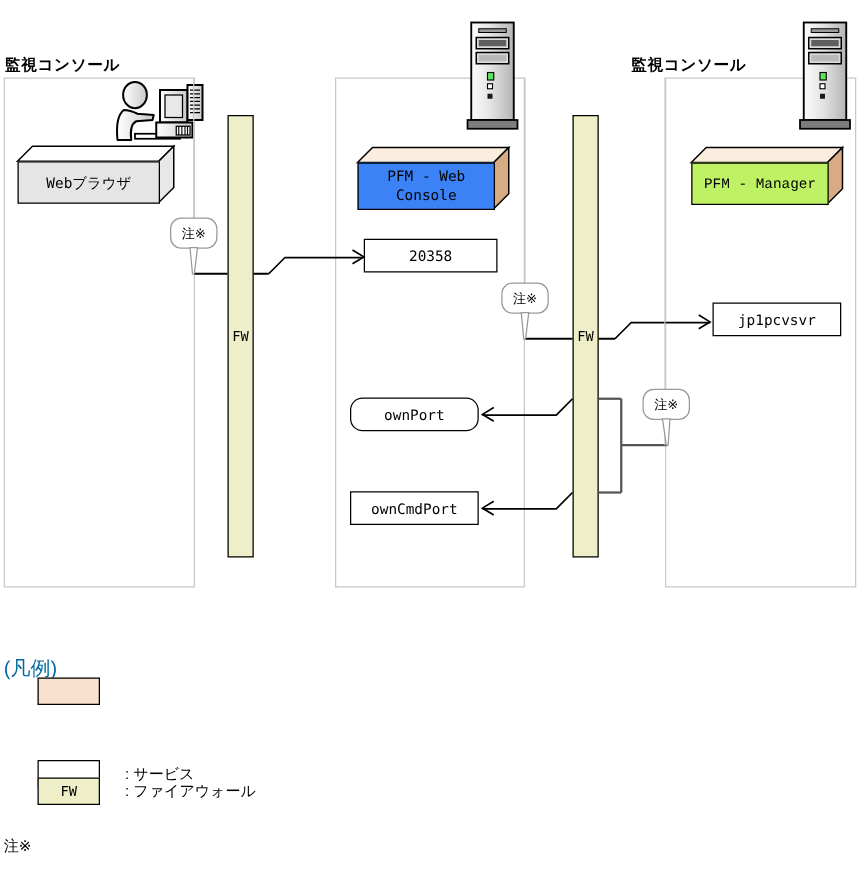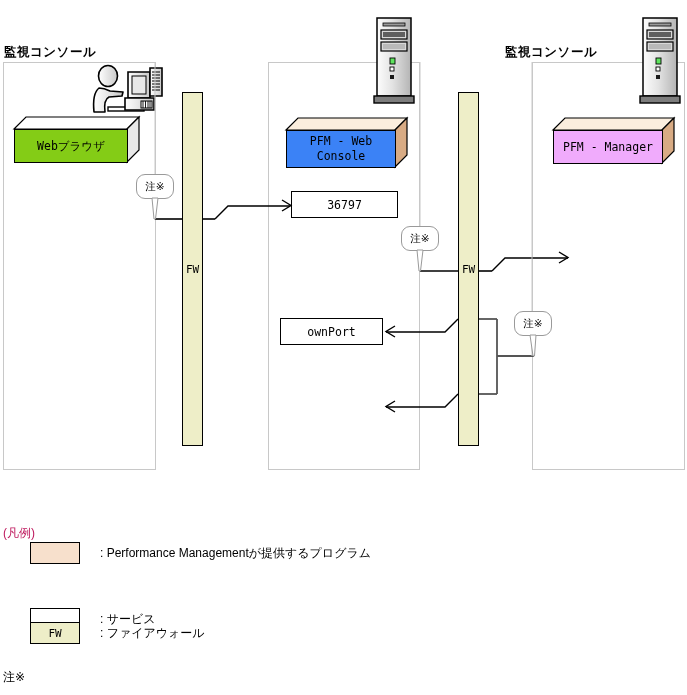--- a/index.html
+++ b/index.html
@@ -87,21 +87,21 @@
   .callout svg{position:absolute;left:0;top:0;overflow:visible;}
 
   
   .wires{position:absolute;left:0;top:0;width:687px;height:470px;overflow:visible;}
 
   
   .icon-abs{position:absolute;}
 
   
   .legend-title{
-    position:absolute;font-size:12px;color:#be185d;white-space:nowrap;
+    position:absolute;font-size:16px;color:#0369a1;white-space:nowrap;
   }
   .legend-row{position:absolute;display:flex;align-items:center;}
   .legend-swatch{
     width:50px;height:22px;box-sizing:border-box;
     border:1px solid #000;
     display:flex;align-items:center;justify-content:center;
     font-family:"DejaVu Sans Mono","Liberation Mono",monospace;
     font-size:11px;color:#000;
   }
   .legend-text{
@@ -197,45 +197,47 @@
       <rect x="18" y="59" width="4" height="4" fill="#1a1a1a"></rect>
       <rect x="2" y="80" width="40" height="7" fill="#7d7d7d" stroke="#000" stroke-width="1.4"></rect>
     </svg>
   </div>
 
   <div class="box3d" style="left:14px;top:103px;width:126px;height:46px;">
     <svg width="126" height="46">
       <polygon points="0,12 12,0 125,0 113,12" fill="#ffffff" stroke="#000" stroke-width="1.2"></polygon>
       <polygon points="113,12 125,0 125,33 113,45" fill="#e8e8e8" stroke="#000" stroke-width="1.2"></polygon>
     </svg>
-    <div class="face" style="width:114px;height:34px;background:#84cc16;">Webブラウザ</div>
+    <div class="face" style="width:114px;height:34px;background:#e5e5e5;">Webブラウザ</div>
   </div>
 
   <div class="box3d" style="left:286px;top:104px;width:122px;height:50px;">
     <svg width="122" height="50">
       <polygon points="0,12 12,0 121,0 109,12" fill="#fbeede" stroke="#000" stroke-width="1.2"></polygon>
       <polygon points="109,12 121,0 121,37 109,49" fill="#d8ab84" stroke="#000" stroke-width="1.2"></polygon>
     </svg>
     <div class="face" style="width:110px;height:38px;background:#3b82f6;">PFM - Web
 Console</div>
   </div>
 
   <div class="box3d" style="left:553px;top:104px;width:122px;height:46px;">
     <svg width="122" height="46">
       <polygon points="0,12 12,0 121,0 109,12" fill="#fbeede" stroke="#000" stroke-width="1.2"></polygon>
       <polygon points="109,12 121,0 121,33 109,45" fill="#d8ab84" stroke="#000" stroke-width="1.2"></polygon>
     </svg>
-    <div class="face" style="width:110px;height:34px;background:#f0abfc;">PFM - Manager</div>
-  </div>
-
-  <div class="svcbox" style="left:291px;top:177px;width:107px;height:27px;">36797</div>
-
-  <div class="svcbox" style="left:280px;top:304px;width:103px;height:27px;">ownPort</div>
-
-
+    <div class="face" style="width:110px;height:34px;background:#bef264;font-family:Liberation Mono, monospace;">PFM - Manager</div>
+  </div>
+
+  <div class="svcbox" style="left:291px;top:177px;width:107px;height:27px;">20358</div>
+
+  <div class="svcbox" style="left:280px;top:304px;width:103px;height:27px;border-radius:10px;">ownPort</div>
+
+  <div class="svcbox" style="left:280px;top:379px;width:103px;height:27px;">ownCmdPort</div>
+
+  <div class="svcbox" style="left:570px;top:228px;width:103px;height:27px;">jp1pcvsvr</div>
 
   <div class="fwbar" style="left:182px;top:78px;width:21px;height:354px;">
     <span>FW</span>
   </div>
 
   <div class="fwbar" style="left:458px;top:78px;width:21px;height:354px;">
     <span>FW</span>
   </div>
 
   <svg class="wires">
@@ -288,21 +290,20 @@
     <div class="bubble" style="width:38px;height:25px;">注※</div>
     <svg width="42" height="46">
       <polygon points="16,24 22,24 20.5,45 19,45" fill="#fff" stroke="#9a9a9a" stroke-width="1"></polygon>
     </svg>
   </div>
 
   <div class="legend-title" style="left:3px;top:511px;">(凡例)</div>
 
   <div class="legend-row" style="left:30px;top:528px;">
     <div class="legend-swatch" style="background:#f7e0cc;"></div>
-    <div class="legend-text">: Performance Managementが提供するプログラム</div>
   </div>
 
   <div class="legend-row" style="left:30px;top:569px;margin-top:25px;">
     <div class="legend-swatch" style="background:#ffffff;"></div>
     <div class="legend-text">: サービス</div>
   </div>
 
   <div class="legend-row" style="left:30px;top:608px;">
     <div class="legend-swatch" style="background:#eeeec8;">FW</div>
     <div class="legend-text">: ファイアウォール</div>

